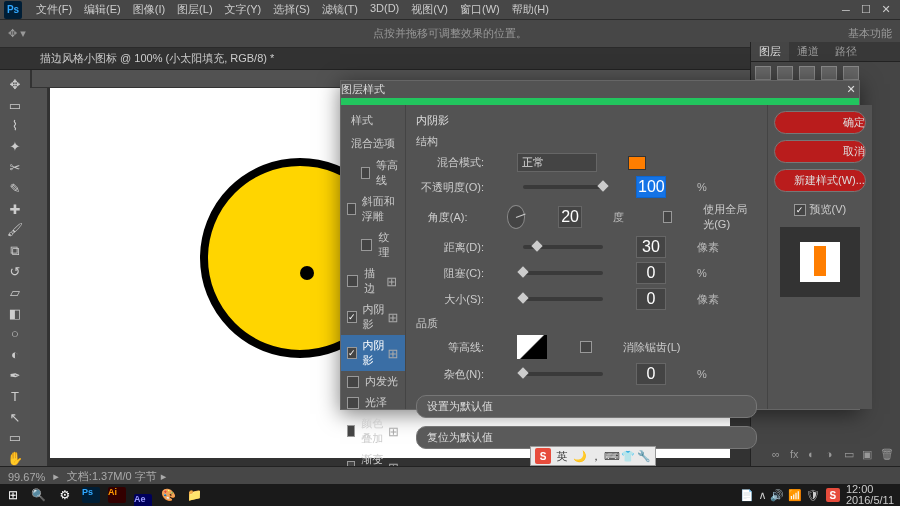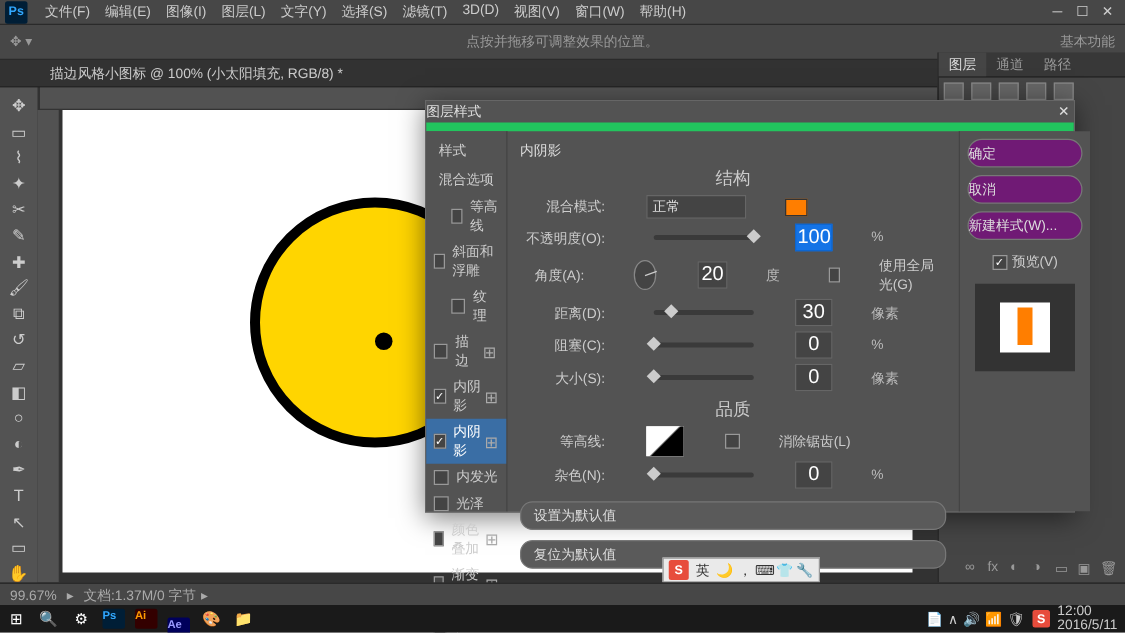--- a/index.html
+++ b/index.html
@@ -38,41 +38,41 @@
 .dlg-style-row.active { background: #3a6ea5; color: #fff; }
 .dlg-cb { width: 12px; height: 12px; border: 1px solid #999; background: #444; margin-right: 6px; display: flex; align-items: center; justify-content: center; font-size: 9px; }
 .dlg-cb.checked::after { content: "✓"; color: #fff; }
 .dlg-plus { margin-left: auto; width: 16px; text-align: center; color: #aaa; font-size: 13px; }
 .dlg-left-footer { margin-top: auto; padding: 6px 8px; display: flex; border-top: 1px solid #444; }
 .dlg-fbtn { width: 16px; height: 14px; color: #aaa; font-size: 11px; }
 .dlg-fbtn.trash { margin-left: auto; }
 
 .dlg-center { flex: 1; padding: 8px 10px; color: #ccc; }
 .dlg-h { font-size: 11px; color: #ddd; margin-bottom: 4px; }
-.dlg-sub { font-size: 14px; color: #ccc; margin: 6px 0 4px; text-align: center; }
+.dlg-sub { font-size: 11px; color: #ccc; margin: 6px 0 4px; }
 .dlg-row { display: flex; align-items: center; margin: 4px 0; font-size: 11px; gap: 27px; }
 .dlg-label { width: 74px; text-align: right; padding-right: 6px; color: #ccc; }
 .dlg-sel { background: #444; border: 1px solid #666; padding: 1px 4px; width: 80px; color: #ddd; font-size: 11px; }
 .dlg-sw { width: 18px; height: 14px; background: #ff7e00; border: 1px solid #333; margin-left: 4px; }
 .dlg-slider { flex: 1; height: 4px; background: #3a3a3a; position: relative; margin: 0 6px; max-width: 80px; border-radius: 2px; }
 .dlg-slider::after { content: ""; position: absolute; width: 8px; height: 8px; background: #ccc; top: -3px; left: var(--p,50%); transform: translateX(-50%) rotate(45deg); }
 .dlg-num { width: 30px; background: #444; border: 1px solid #666; color: #fff; font-size: 16px; text-align: center; padding: 1px; }
 .dlg-num.blue { background: #1473e6; border-color: #0d66d0; }
 .dlg-unit { width: 30px; margin-left: 4px; color: #bbb; }
 .dlg-angle { width: 24px; height: 24px; border-radius: 50%; border: 1px solid #888; background: #444; position: relative; margin: 0 6px; }
 .dlg-angle::after { content: ""; position: absolute; width: 10px; height: 1px; background: #ccc; left: 50%; top: 50%; transform-origin: left; transform: rotate(-20deg); }
 .dlg-contour { width: 30px; height: 24px; background: #fff; margin-right: 6px; position: relative; overflow: hidden; }
 .dlg-contour::after { content: ""; position: absolute; inset: 0; background: linear-gradient(135deg, #fff 48%, #000 52%); }
 .dlg-cb2 { width: 12px; height: 12px; border: 1px solid #999; margin-right: 4px; background: #444; display: inline-flex; align-items: center; justify-content: center; }
 .dlg-cb2.checked::after { content:"✓"; color:#fff; font-size:9px; }
 .dlg-btn-row { display: flex; gap: 8px; margin-top: 10px; justify-content: center; flex-direction: column; }
 .dlg-btn-s { padding: 3px 10px; background: #5a5a5a; border: 1px solid #777; border-radius: 10px; color: #ddd; font-size: 11px; cursor: default; }
 
 .dlg-right { width: 110px; padding: 6px; background: #535353; border-left: 1px solid #444; display: flex; flex-direction: column; gap: 6px; align-items: center; }
-.dlg-rbtn { width: 92px; padding: 3px 0; text-align: left; background: #701a75; border: 1px solid #777; border-radius: 12px; color: #ddd; font-size: 11px; cursor: default; }
+.dlg-rbtn { width: 92px; padding: 3px 0; text-align: right; background: #b91c1c; border: 1px solid #777; border-radius: 12px; color: #ddd; font-size: 11px; cursor: default; }
 .dlg-preview-cb { display: flex; align-items: center; font-size: 11px; color: #ccc; margin-top: 4px; }
 .dlg-preview-box { width: 80px; height: 70px; background: #333; margin-top: 4px; display: flex; align-items: center; justify-content: center; }
 .dlg-preview-box .pv { width: 40px; height: 40px; background: #fff; position: relative; }
 .dlg-preview-box .pv::after { content:""; position: absolute; left: 14px; top: 4px; width: 12px; height: 30px; background: #ff7e00; }
 
 .statusbar { position: absolute; left: 0; right: 0; bottom: 20px; height: 20px; background: #474747; display: flex; align-items: center; padding: 0 8px; font-size: 10px; color: #aaa; border-top: 1px solid #222; }
 .ime-bar { position: absolute; left: 530px; bottom: 40px; height: 20px; background: #eaeaea; display: flex; align-items: center; padding: 0 4px; gap: 4px; border: 1px solid #999; color: #333; }
 .ime-s { width: 16px; height: 16px; background: #e74c3c; color: #fff; display: flex; align-items: center; justify-content: center; border-radius: 2px; font-size: 10px; font-weight: bold; }
 .ime-i { width: 14px; height: 14px; display: flex; align-items: center; justify-content: center; }
 

